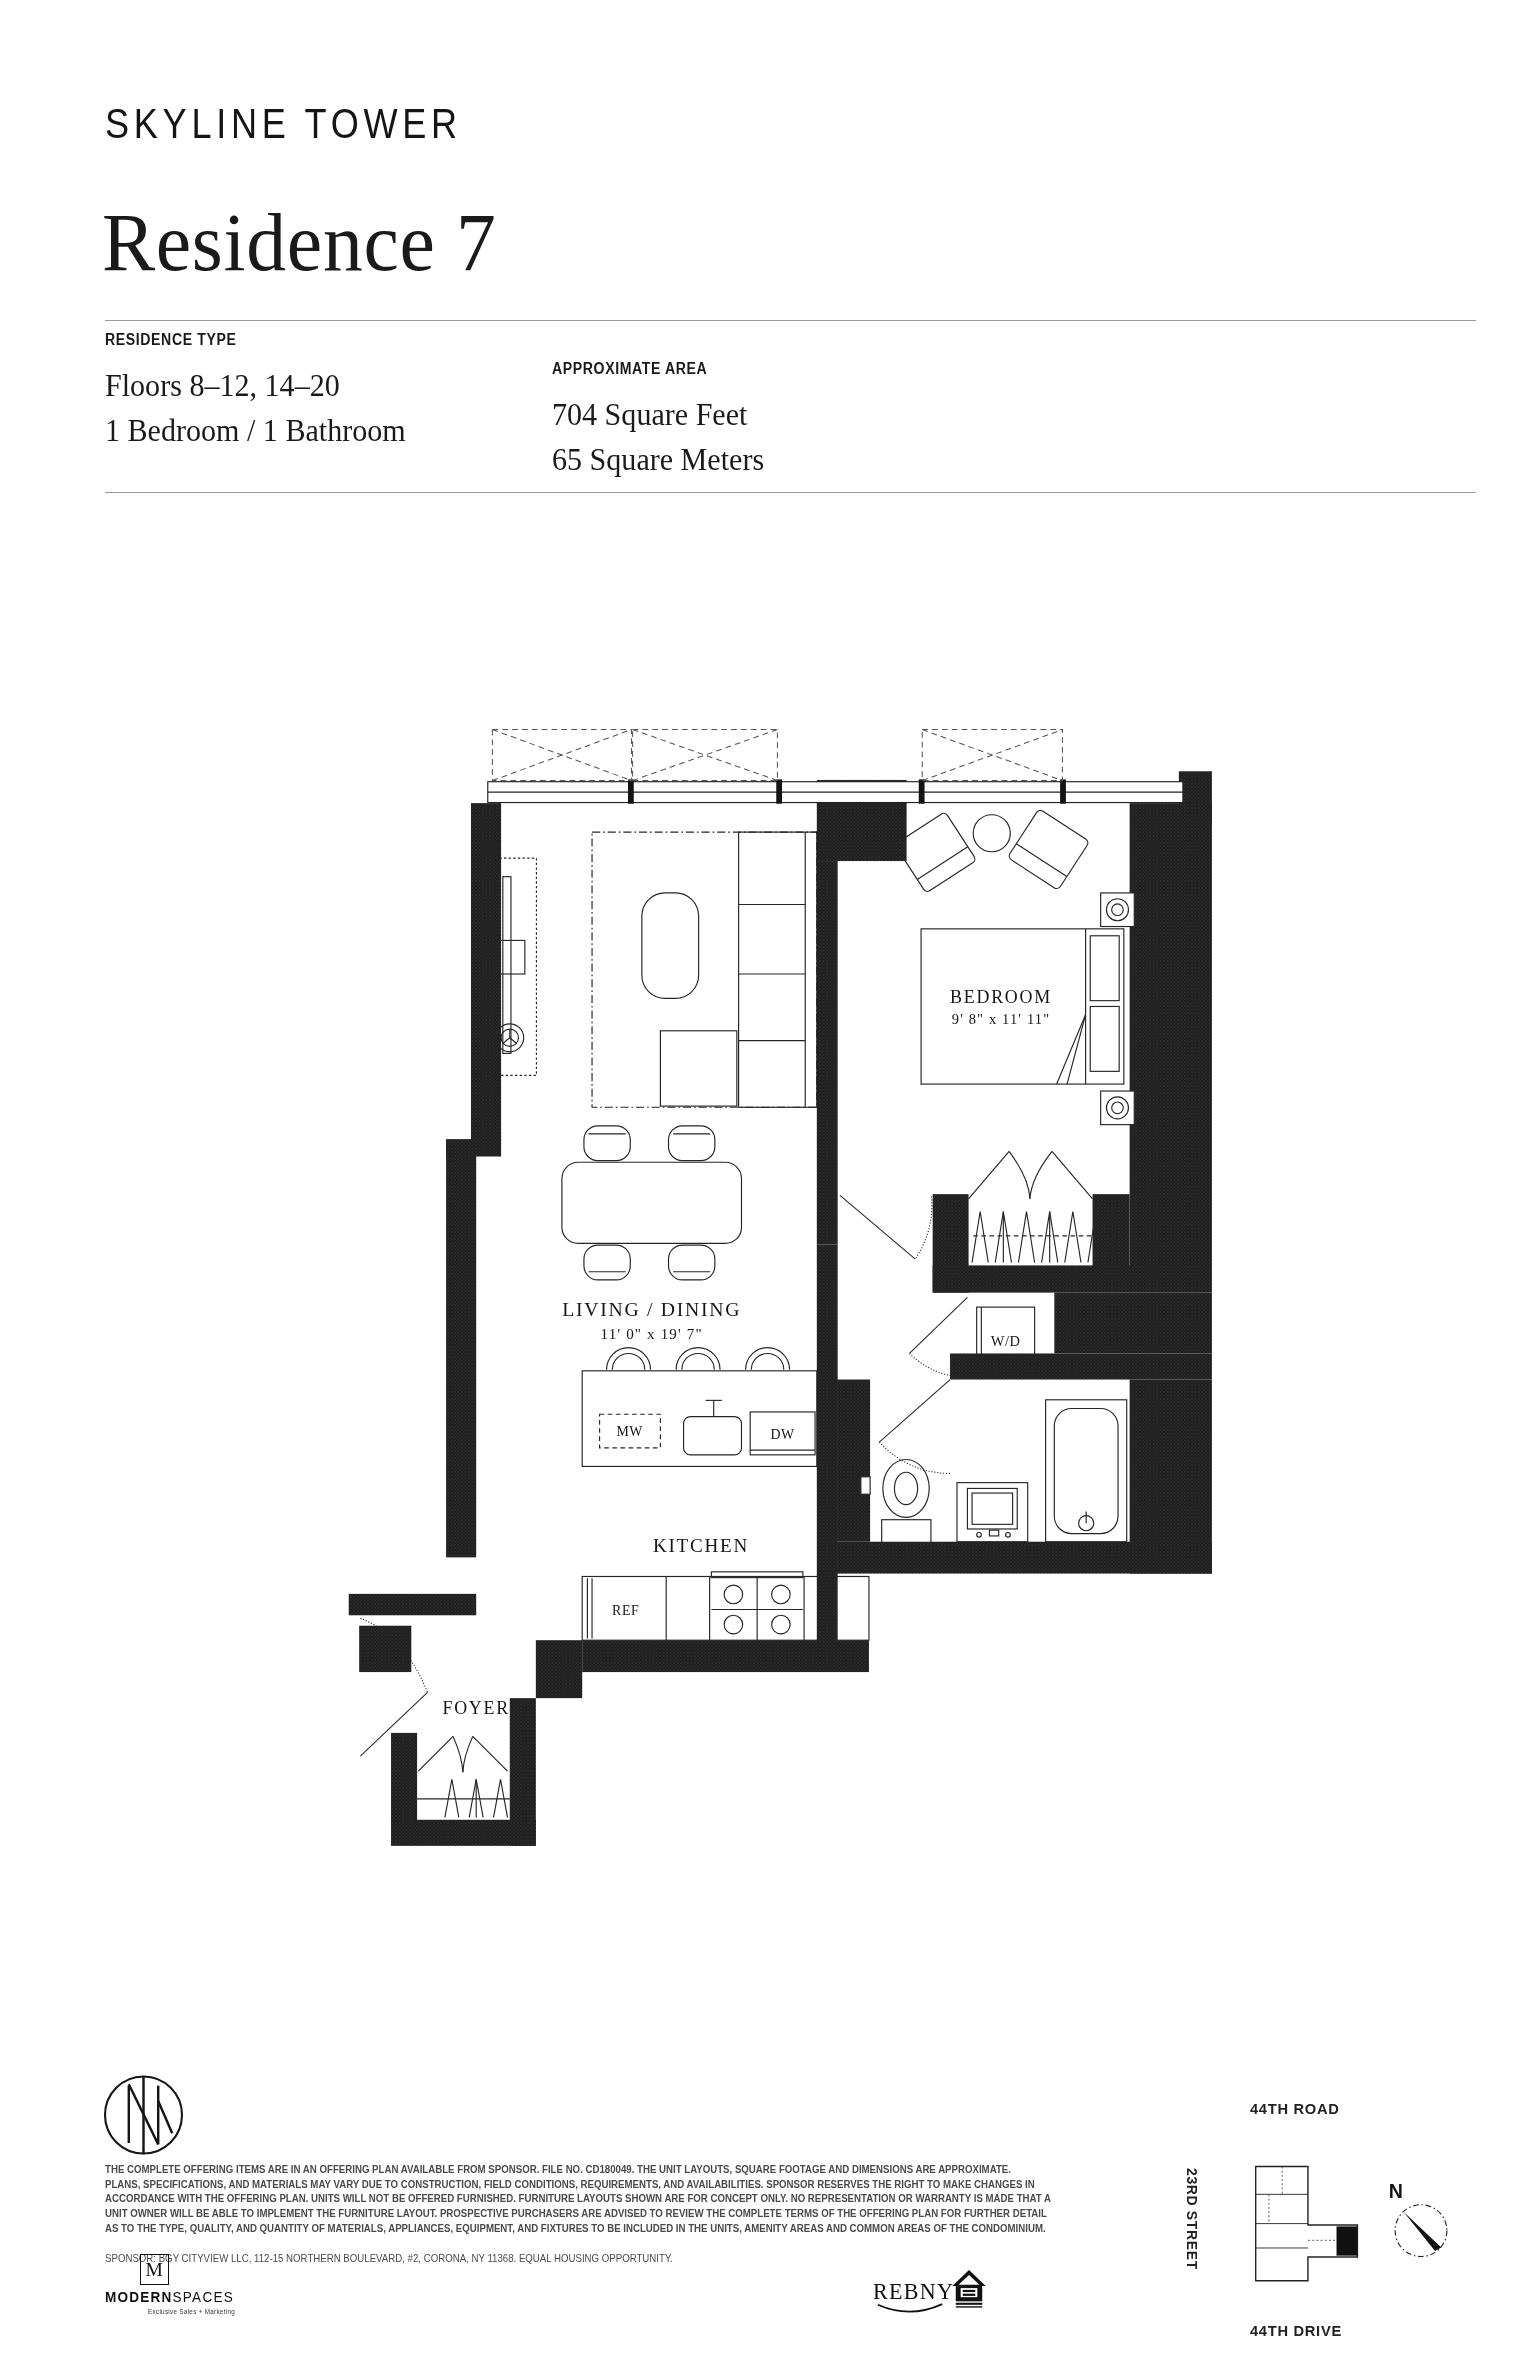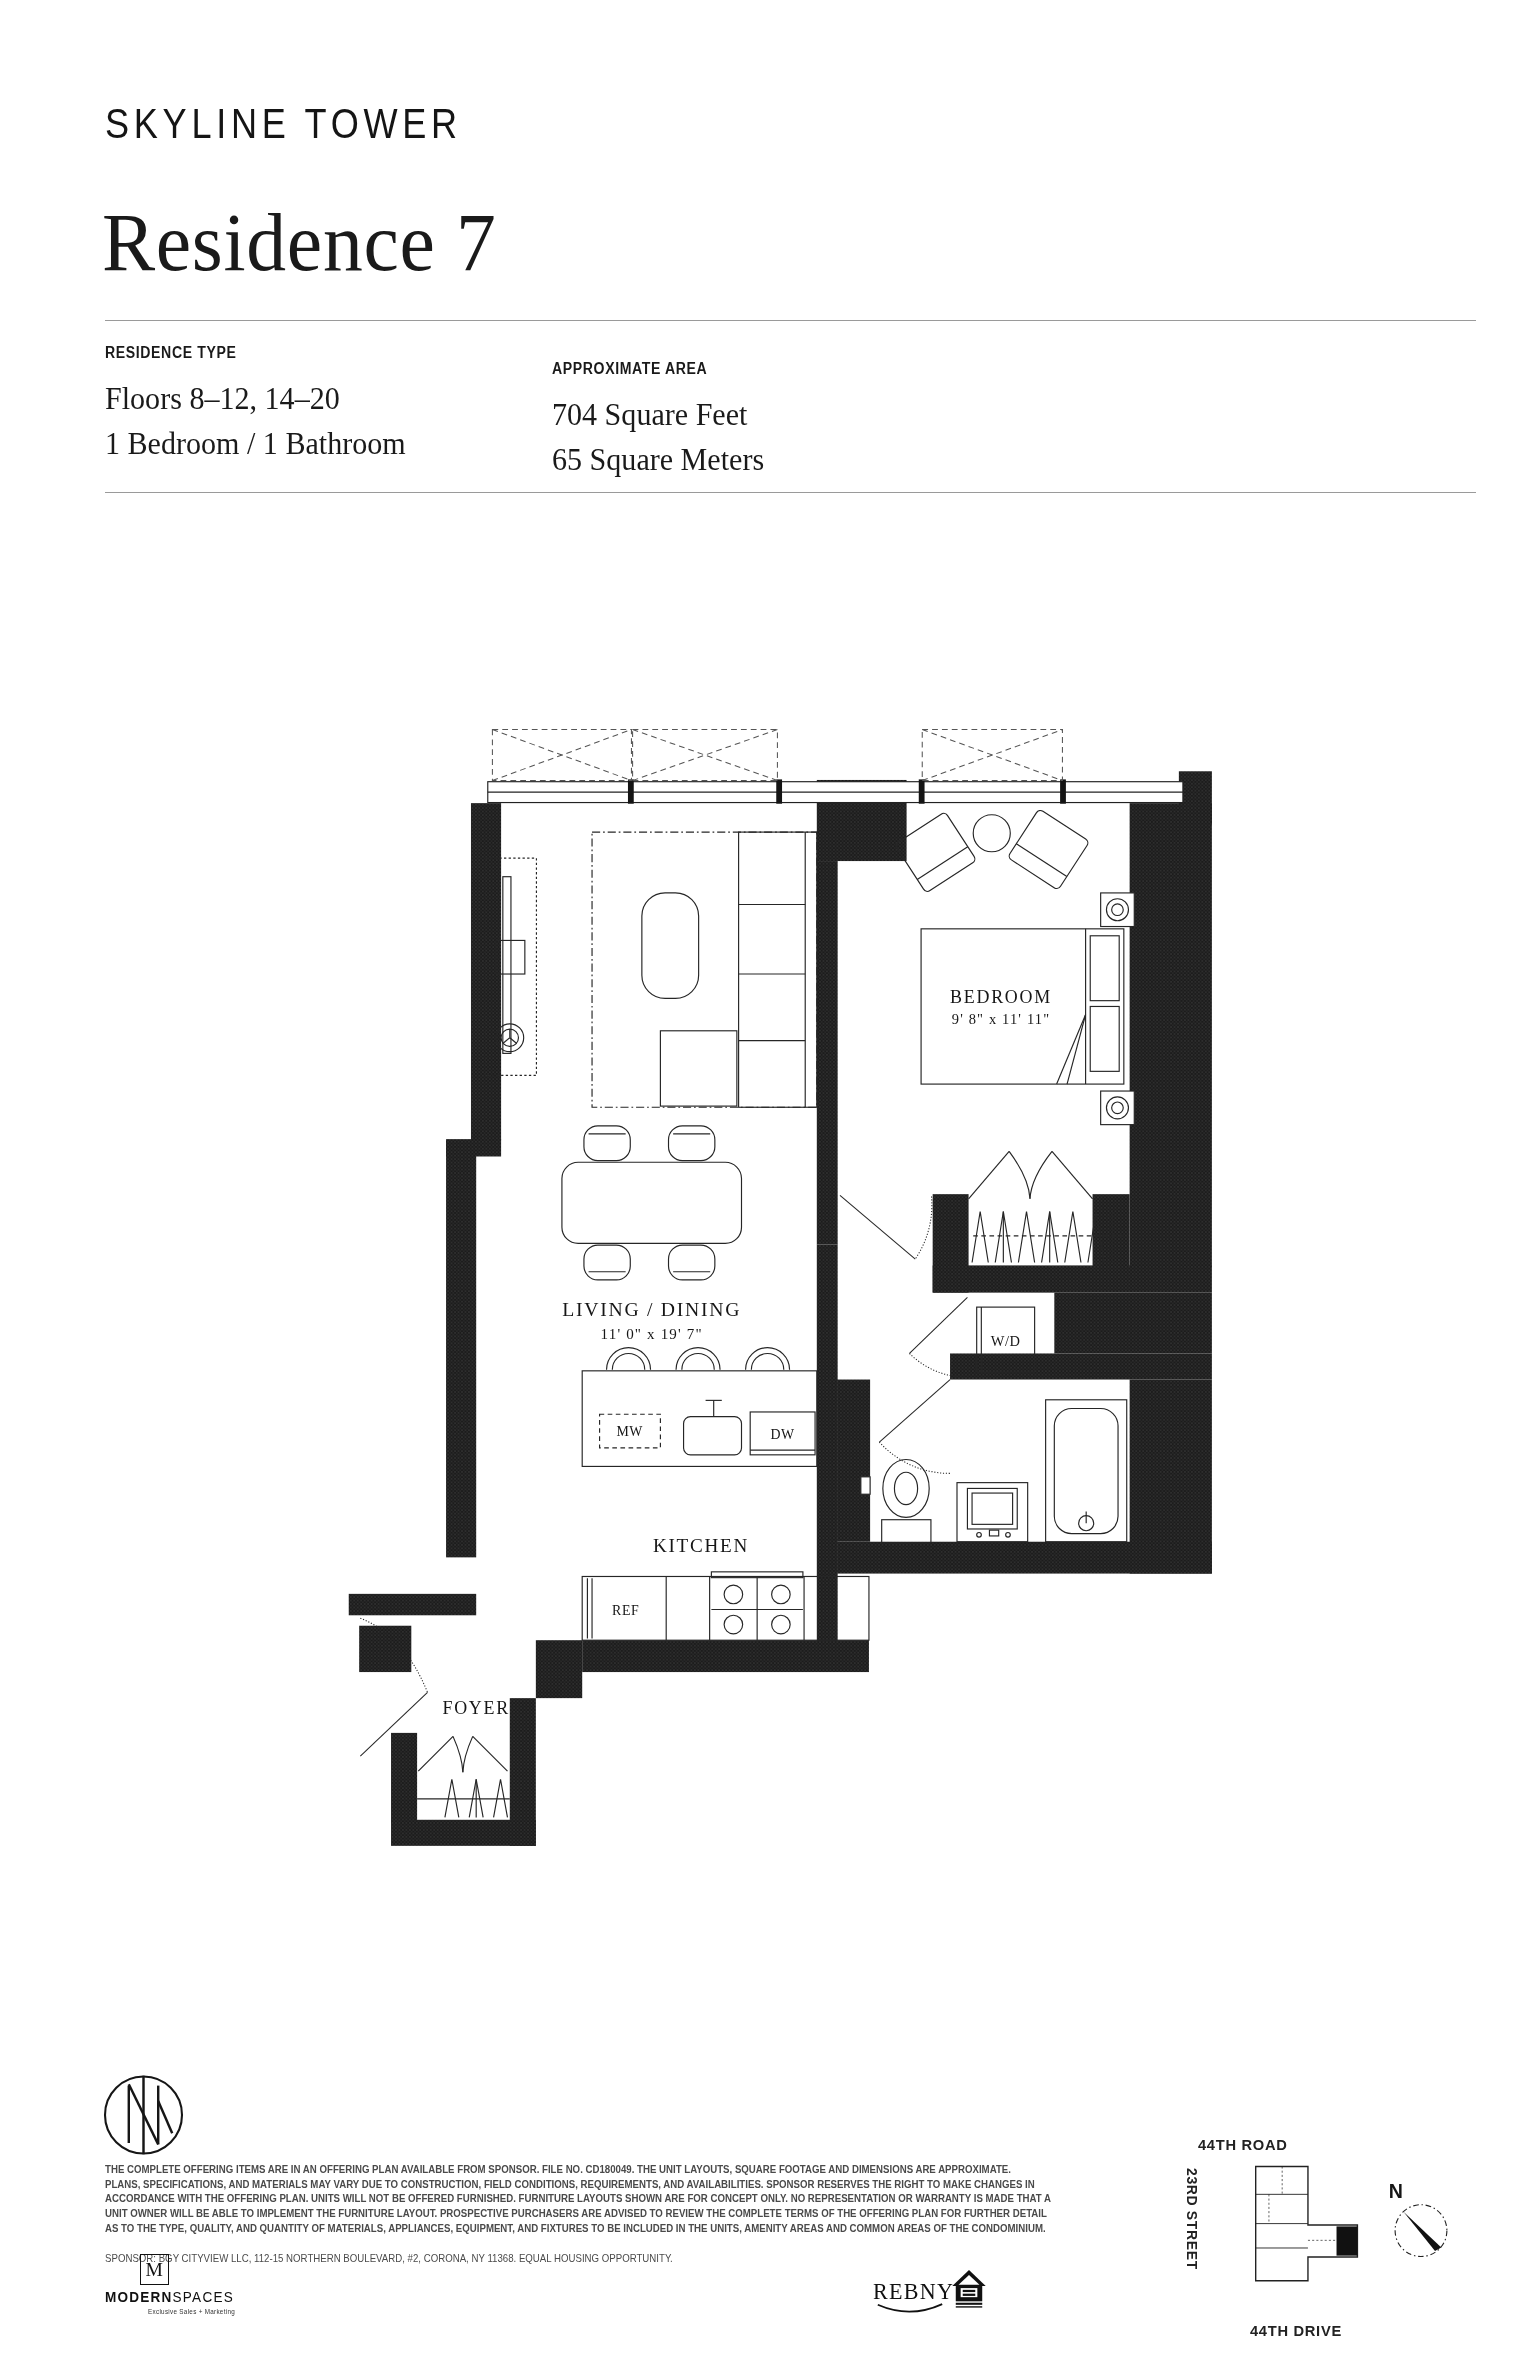--- a/index.html
+++ b/index.html
@@ -23,21 +23,21 @@
   svg text{font-family:"Liberation Serif",serif;fill:#161616;}
   svg .sans{font-family:"Liberation Sans",sans-serif;}
 </style>
 </head>
 <body>
 
 <div class="abs brand">SKYLINE TOWER</div>
 <div class="abs title">Residence 7</div>
 <div class="abs rule" style="top:320px;"></div>
 
-<div class="abs" style="left:105px;top:344px;">
+<div class="abs" style="left:105px;top:331px;">
   <div class="info-label">RESIDENCE TYPE</div>
   <div class="info-val" style="margin-top:14px;">Floors 8–12, 14–20</div>
   <div class="info-val">1 Bedroom / 1 Bathroom</div>
 </div>
 <div class="abs" style="left:552px;top:360px;">
   <div class="info-label">APPROXIMATE AREA</div>
   <div class="info-val" style="margin-top:14px;">704 Square Feet</div>
   <div class="info-val">65 Square Meters</div>
 </div>
 <div class="abs rule" style="top:492px;"></div>
@@ -314,21 +314,21 @@
   <polygon points="24,0 48,23 0,23" fill="#111"></polygon>
   <polygon points="24,7 39,21 9,21" fill="#fff"></polygon>
   <rect x="5" y="23" width="38" height="22" fill="#111"></rect>
   <rect x="12" y="26" width="24" height="13" fill="#fff"></rect>
   <rect x="15" y="28.5" width="18" height="3.2" fill="#111"></rect>
   <rect x="15" y="34" width="18" height="3.2" fill="#111"></rect>
   <rect x="5" y="47" width="38" height="3" fill="#111"></rect>
   <rect x="5" y="52" width="38" height="2" fill="#111"></rect>
 </svg>
 
-<div class="abs street" style="left:1198px;top:2101px;margin-top:36px;">44TH ROAD</div>
+<div class="abs street" style="left:1250px;top:2101px;">44TH ROAD</div>
 <div class="abs street street-v" style="left:1200px;top:2168px;">23RD STREET</div>
 <div class="abs street" style="left:1250px;top:2323px;">44TH DRIVE</div>
 
 <svg class="abs" style="left:1255px;top:2162px;" width="108" height="126" viewBox="0 0 155 180">
   <path d="M1,6 H76 V90 H147 V136 H76 V170 H1 Z" fill="none" stroke="#222" stroke-width="2"></path>
   <line x1="1" y1="46" x2="76" y2="46" stroke="#222" stroke-width="1.3"></line>
   <line x1="1" y1="88" x2="76" y2="88" stroke="#222" stroke-width="1.3"></line>
   <line x1="1" y1="123" x2="76" y2="123" stroke="#222" stroke-width="1.3"></line>
   <line x1="39" y1="6" x2="39" y2="46" stroke="#222" stroke-width="1" stroke-dasharray="3 3"></line>
   <line x1="20" y1="46" x2="20" y2="88" stroke="#222" stroke-width="1" stroke-dasharray="3 3"></line>

